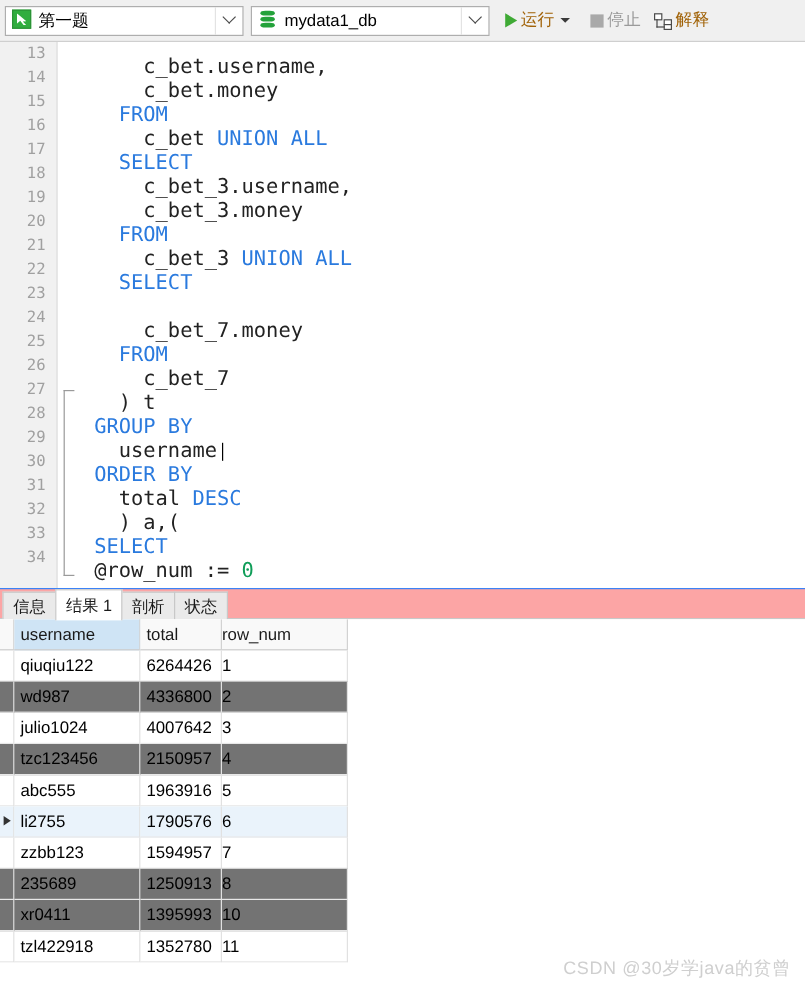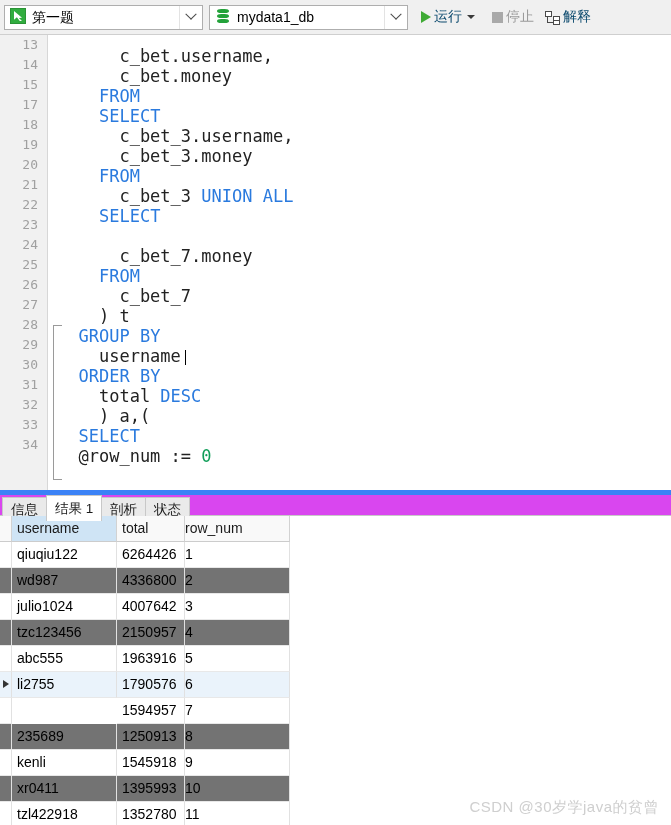--- a/index.html
+++ b/index.html
@@ -75,21 +75,21 @@
     display: flex;
     align-items: center;
     height: 25px;
     padding: 0 3px;
     margin-right: 2px;
     white-space: nowrap;
   }
   .tb-btn .tb-label {
     font-size: 14px;
     padding-left: 3px;
-    color: #0c4a6e;
+    color: #a16207;
   }
   .tb-btn.disabled .tb-label { color: #9a9a9a; }
   .play-tri {
     width: 0; height: 0;
     border-left: 10px solid #3faa35;
     border-top: 6px solid transparent;
     border-bottom: 6px solid transparent;
     margin-left: 4px;
   }
   .drop-tri {
@@ -233,22 +233,22 @@
     box-sizing: border-box;
   }
 
   
   #tabbar {
     position: absolute;
     left: 0;
     top: 490px;
     width: 671px;
     height: 26px;
-    background: #d946ef;
-    border-top: 5px solid #3b82f6;
+    background: #fca5a5;
+    border-top: 1px solid #3b82f6;
     border-bottom: 1px solid #c8c8c8;
     box-sizing: border-box;
   }
   .tab {
     position: absolute;
     top: 2px;
     height: 24px;
     line-height: 23px;
     padding: 0 8px;
     font-size: 13.5px;
@@ -386,20 +386,21 @@
 </div>
 
 <div id="editor">
   <div id="gutter"></div>
   <div id="gutter-line"></div>
   <div id="fold"></div>
   <div class="code-rows" id="code-rows">
       <div class="crow"><span class="ln">13</span><span class="ctext">      c_bet.username,</span></div>
       <div class="crow"><span class="ln">14</span><span class="ctext">      c_bet.money</span></div>
       <div class="crow"><span class="ln">15</span><span class="ctext">    <span class="kw">FROM</span></span></div>
+      <div class="crow"><span class="ln">16</span><span class="ctext">      c_bet <span class="kw">UNION ALL</span></span></div>
       <div class="crow"><span class="ln">17</span><span class="ctext">    <span class="kw">SELECT</span></span></div>
       <div class="crow"><span class="ln">18</span><span class="ctext">      c_bet_3.username,</span></div>
       <div class="crow"><span class="ln">19</span><span class="ctext">      c_bet_3.money</span></div>
       <div class="crow"><span class="ln">20</span><span class="ctext">    <span class="kw">FROM</span></span></div>
       <div class="crow"><span class="ln">21</span><span class="ctext">      c_bet_3 <span class="kw">UNION ALL</span></span></div>
       <div class="crow"><span class="ln">22</span><span class="ctext">    <span class="kw">SELECT</span></span></div>
       <div class="crow"><span class="ln">23</span></div>
       <div class="crow"><span class="ln">24</span><span class="ctext">      c_bet_7.money</span></div>
       <div class="crow"><span class="ln">25</span><span class="ctext">    <span class="kw">FROM</span></span></div>
       <div class="crow"><span class="ln">26</span><span class="ctext">      c_bet_7</span></div>
@@ -461,35 +462,30 @@
     <div class="grow alt cur">
       <div class="gcell c-marker">
         <span class="rmark"></span>
       </div>
       <div class="gcell c-user">li2755</div>
       <div class="gcell c-total">1790576</div>
       <div class="gcell c-row">6</div>
     </div>
     <div class="grow">
       <div class="gcell c-marker"></div>
+      <div class="gcell c-user">zzbb123</div>
       <div class="gcell c-total">1594957</div>
       <div class="gcell c-row">7</div>
     </div>
     <div class="grow alt">
       <div class="gcell c-marker"></div>
       <div class="gcell c-user">235689</div>
       <div class="gcell c-total">1250913</div>
       <div class="gcell c-row">8</div>
     </div>
-    <div class="grow">
-      <div class="gcell c-marker"></div>
-      <div class="gcell c-user">kenli</div>
-      <div class="gcell c-total">1545918</div>
-      <div class="gcell c-row">9</div>
-    </div>
     <div class="grow alt">
       <div class="gcell c-marker"></div>
       <div class="gcell c-user">xr0411</div>
       <div class="gcell c-total">1395993</div>
       <div class="gcell c-row">10</div>
     </div>
     <div class="grow">
       <div class="gcell c-marker"></div>
       <div class="gcell c-user">tzl422918</div>
       <div class="gcell c-total">1352780</div>

